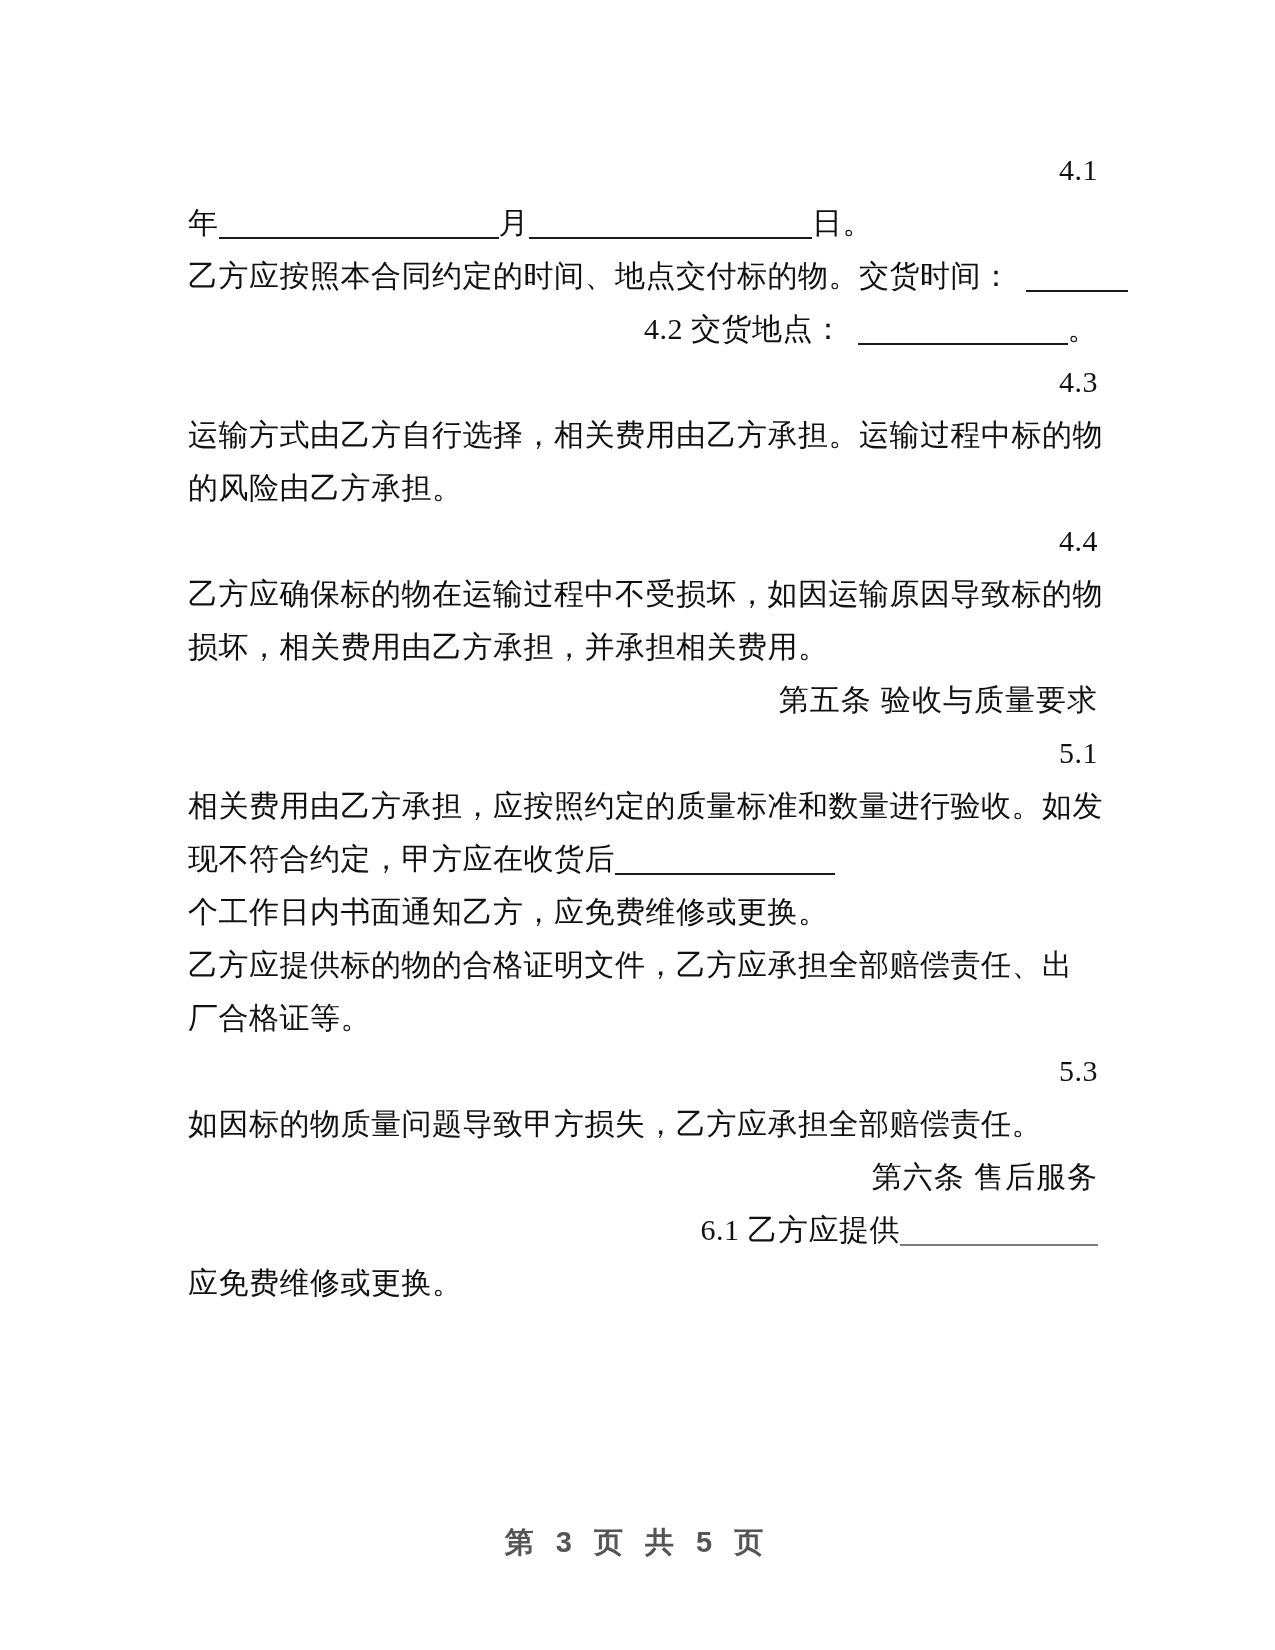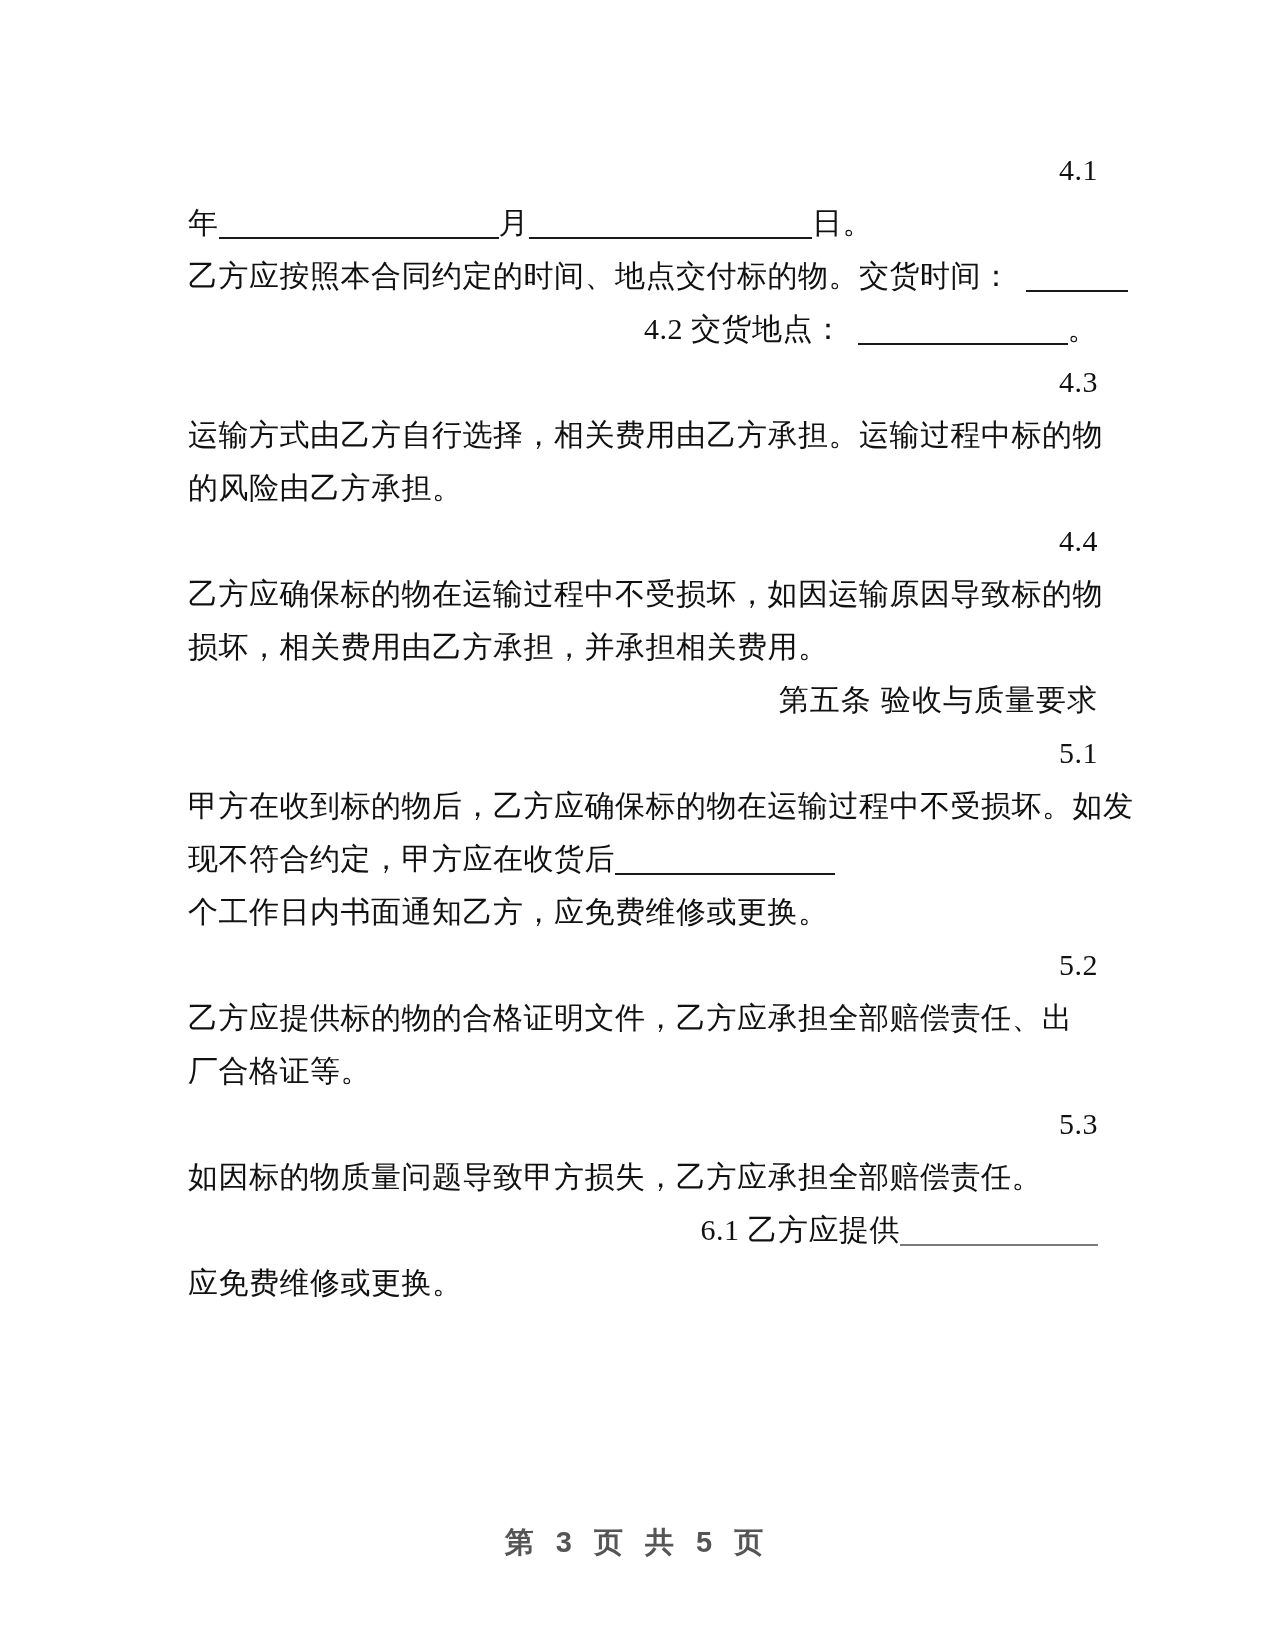--- a/index.html
+++ b/index.html
@@ -86,36 +86,36 @@
     <p class="ln indent"><span>4.4</span></p>
 
     <p class="ln"><span>乙方应确保标的物在运输过程中不受损坏，如因运输原因导致标的物</span></p>
 
     <p class="ln"><span>损坏，相关费用由乙方承担，并承担相关费用。</span></p>
 
     <p class="ln indent heading"><span>第五条 验收与质量要求</span></p>
 
     <p class="ln indent"><span>5.1</span></p>
 
-    <p class="ln"><span>甲方在收到标的物后，乙方应确保标的物在运输过程中不受损坏。如发</span></p>
+    <p class="ln"><span>相关费用由乙方承担，应按照约定的质量标准和数量进行验收。如发</span></p>
 
     <p class="ln"><span>现不符合约定，甲方应在收货后</span><span class="blank w220"></span></p>
 
     <p class="ln"><span>个工作日内书面通知乙方，应免费维修或更换。</span></p>
 
-    <p class="ln indent"><span>5.2</span></p>
 
     <p class="ln"><span>乙方应提供标的物的合格证明文件，乙方应承担全部赔偿责任、出</span></p>
 
     <p class="ln"><span>厂合格证等。</span></p>
 
     <p class="ln indent"><span>5.3</span></p>
 
     <p class="ln"><span>如因标的物质量问题导致甲方损失，乙方应承担全部赔偿责任。</span></p>
 
+    <p class="ln indent heading"><span>第六条 售后服务</span></p>
 
     <p class="ln indent"><span>6.1 乙方应提供</span><span class="blank w198 gray"></span></p>
 
 
     <p class="ln"><span>应免费维修或更换。</span></p>
 
   </main>
 
   <div class="page-footer"><span>第 3 页 共 5 页</span></div>
 </div>

